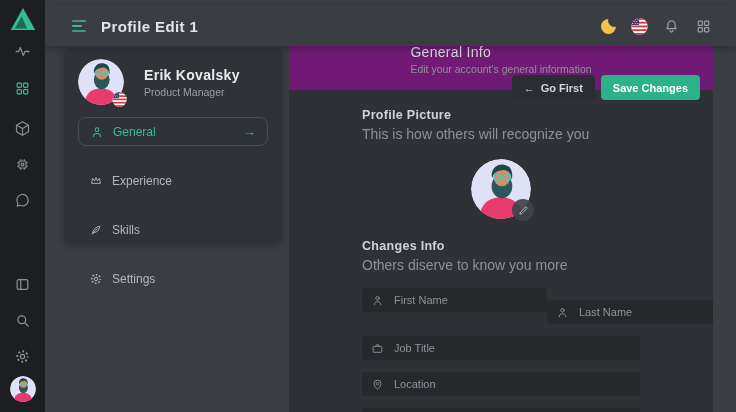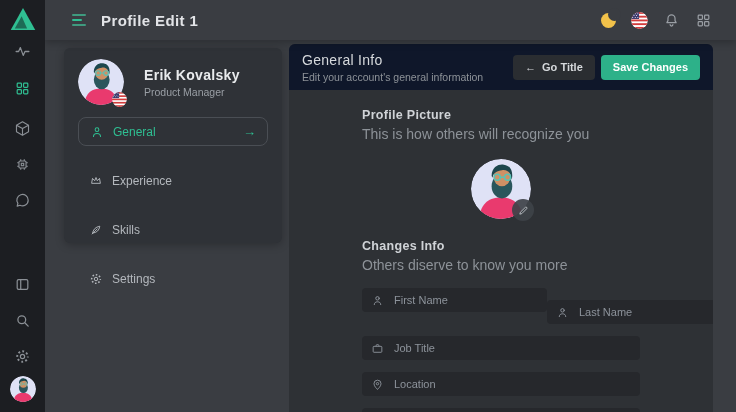--- a/index.html
+++ b/index.html
@@ -8,21 +8,21 @@
 
   
   .rail{position:absolute;left:0;top:0;width:45px;height:412px;background:#1c1e22;z-index:5;}
   .rail .r-item{position:absolute;left:50%;transform:translateX(-50%);width:18px;height:18px;color:#8b9096;display:flex;align-items:center;justify-content:center;cursor:pointer;}
   .rail .r-item svg{width:17px;height:17px;display:block;}
   .rail .r-item.active{color:#2fbf92;}
   .logo{position:absolute;left:50%;transform:translateX(-50%);top:5px;width:30px;height:28px;}
   .rail-avatar{position:absolute;left:50%;transform:translateX(-50%);top:376px;width:26px;height:26px;border-radius:50%;overflow:hidden;cursor:pointer;}
 
   
-  .topbar{position:absolute;left:45px;top:0;right:0;height:40px;background:#3a3d42;box-shadow:0 3px 7px rgba(0,0,0,.22);display:flex;align-items:center;z-index:4;justify-content:space-between;}
+  .topbar{position:absolute;left:45px;top:6px;right:0;height:40px;background:#3a3d42;box-shadow:0 3px 7px rgba(0,0,0,.22);display:flex;align-items:center;z-index:4;justify-content:space-between;}
   .menu-btn{margin-left:27px;display:flex;flex-direction:column;gap:3px;cursor:pointer;}
   .menu-btn span{display:block;height:2px;border-radius:2px;background:#3f9b7f;}
   .menu-btn .l1{width:14px;}
   .menu-btn .l2{width:10px;background:#2fbf92;}
   .menu-btn .l3{width:14px;}
   .tb-title{margin-left:15px;font-size:15px;font-weight:bold;letter-spacing:.4px;color:#e2e4e7;}
   .tb-right{margin-left:auto;display:flex;align-items:center;gap:14px;padding-right:24px;}
   .tb-ic{width:18px;height:18px;color:#9a9fa5;cursor:pointer;display:flex;align-items:center;justify-content:center;}
   .tb-ic svg{width:17px;height:17px;display:block;}
   .moon{position:relative;width:15px;height:15px;border-radius:50%;overflow:visible;}
@@ -40,21 +40,21 @@
   .u-role{font-size:10.5px;color:#9a9fa5;margin-top:3px;}
   .side-nav{margin-top:12px;}
   .nav-item{display:flex;align-items:center;gap:9px;height:28px;padding:0 11px;border-radius:8px;color:#b4b8bd;font-size:12px;cursor:pointer;margin-top:2px;}
   .nav-item svg{width:14px;height:14px;flex:none;}
   .nav-item .arrow{margin-left:auto;font-size:13px;}
   .nav-item.active{border:1px solid #4a4e54;color:#2fbf92;height:27px;}
   .nav-item + .nav-item{margin-top:21px;}
 
   
   .main-panel{position:absolute;left:289px;top:44px;width:424px;height:368px;background:#2e3135;border-radius:6px 6px 0 0;overflow:hidden;z-index:2;}
-  .panel-header{height:46px;background:#0f172a;display:flex;align-items:center;padding:0 13px;}
+  .panel-header{height:46px;background:#701a75;display:flex;align-items:center;padding:0 13px;flex-direction:column;}
   .ph-title{font-size:14px;color:#d6d9dc;letter-spacing:.3px;}
   .ph-sub{font-size:10.5px;color:#8d9298;margin-top:3px;}
   .ph-actions{margin-left:auto;display:flex;gap:6px;}
   .btn{height:25px;border:none;border-radius:4px;font-family:inherit;font-size:11px;padding:0 12px;cursor:pointer;display:flex;align-items:center;gap:6px;}
   .btn-dark{background:#2a2d31;color:#d6d9dc;font-weight:bold;}
   .btn-green{background:#2db189;color:#ffffff;font-weight:bold;}
   .panel-body{padding-top:18px;}
   .col{width:278px;margin:0 auto;}
   .sec-title{font-size:12.5px;font-weight:bold;color:#d0d3d7;letter-spacing:.3px;}
   .sec-sub{font-size:14px;color:#8d9298;margin-top:4px;}
@@ -335,21 +335,21 @@
 
   <main class="main-panel">
     <div class="panel-header">
       <div>
         <div class="ph-title">General Info</div>
         <div class="ph-sub">Edit your account's general information</div>
       </div>
       <div class="ph-actions">
         <button class="btn btn-dark">
           <span>←</span>
-          <span>Go Title</span>
+          <span>Go First</span>
         </button>
         <button class="btn btn-green">
           <span>Save Changes</span>
         </button>
       </div>
     </div>
 
     <div class="panel-body">
       <div class="col">
         <div class="sec-title">Profile Picture</div>

